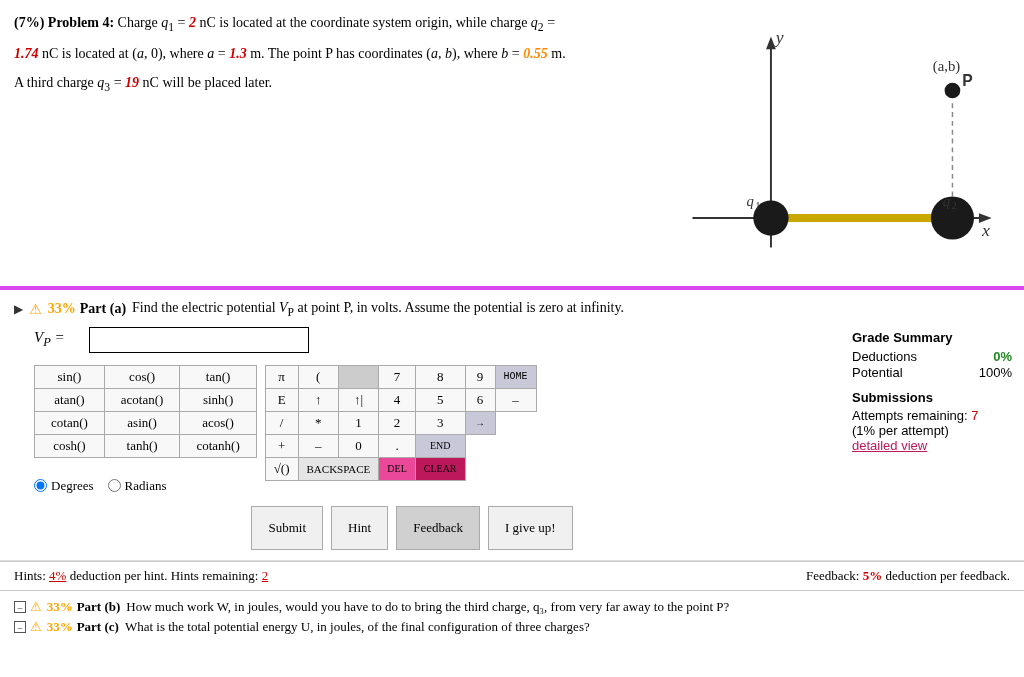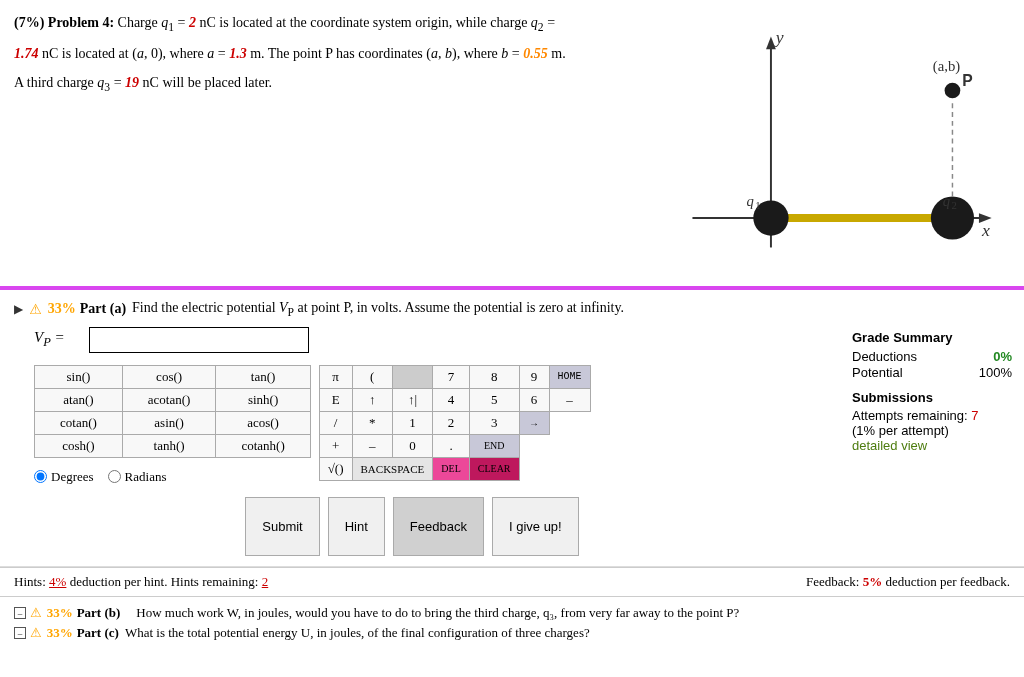--- a/index.html
+++ b/index.html
@@ -120,21 +120,21 @@
     .calc-functions {
       margin-right: 4px;
     }
 
     .calc-table {
       border-collapse: collapse;
     }
 
     .calc-table td {
       border: 1px solid #aaa;
-      padding: 3px 25px;
+      padding: 3px 16px;
       text-align: center;
       cursor: pointer;
       font-size: 13px;
       background: #f8f8f8;
       min-width: 60px;
     }
 
     .calc-numpad {
       margin-left: 4px;
     }
@@ -176,47 +176,47 @@
 
     .numpad-table td.backspace-key {
       background: #e5e5e5;
       font-size: 11px;
     }
 
     .radio-row {
       display: flex;
       align-items: flex-end;
       gap: 14px;
-      margin-top: 11px;
+      margin-top: 20px;
     }
 
     .radio-label {
       display: flex;
       align-items: center;
       gap: 4px;
       cursor: pointer;
       font-size: 13px;
     }
 
     
     .action-buttons {
       display: flex;
       gap: 8px;
       margin-top: 12px;
       justify-content: center;
       margin-left: -200px;
     }
 
     .action-btn {
-      padding: 21px 16px;
+      padding: 13px 16px;
       border: 1px solid #aaa;
       background: #f0f0f0;
       cursor: pointer;
       font-size: 13px;
-      font-family: Liberation Sans, sans-serif;
+      font-family: Liberation Serif, serif;
     }
     .action-btn.feedback-btn { background: #d0d0d0; }
 
     
     .hints-bar {
       display: flex;
       justify-content: space-between;
       align-items: center;
       padding: 6px 14px;
       border-top: 1px solid #ccc;
@@ -268,21 +268,22 @@
     .submissions-section .sub-title {
       font-weight: bold;
       margin-bottom: 3px;
     }
 
     .attempts-remaining {
       color: #cc0000;
     }
 
     .detailed-view {
-      color: #4d7c0f;
+      color: #be185d;
+      text-decoration: underline;
       cursor: pointer;
     }
 
     
     .other-parts {
       padding: 8px 14px;
     }
 
     .other-part-row {
       display: flex;
@@ -515,21 +516,21 @@
       <span>deduction per feedback.</span>
     </span>
   </div>
 </div>
 
 <div class="other-parts">
   <div class="other-part-row">
     <span class="mini-icon">–</span>
     <span class="warning-icon" style="color:orange;margin-right:5px;">⚠</span>
     <span class="percent" style="color:orange;font-weight:bold;margin-right:4px;">33%</span>
-    <span class="part-label" style="font-weight:bold;margin-right:16px;">Part (b)</span>
+    <span class="part-label" style="font-weight:bold;margin-right:6px;">Part (b)</span>
     <span>How much work W, in joules, would you have to do to bring the third charge, q₃, from very far away to the point P?</span>
   </div>
   <div class="other-part-row">
     <span class="mini-icon">–</span>
     <span class="warning-icon" style="color:orange;margin-right:5px;">⚠</span>
     <span class="percent" style="color:orange;font-weight:bold;margin-right:4px;">33%</span>
     <span class="part-label" style="font-weight:bold;margin-right:6px;">Part (c)</span>
     <span>What is the total potential energy U, in joules, of the final configuration of three charges?</span>
   </div>
 </div>

